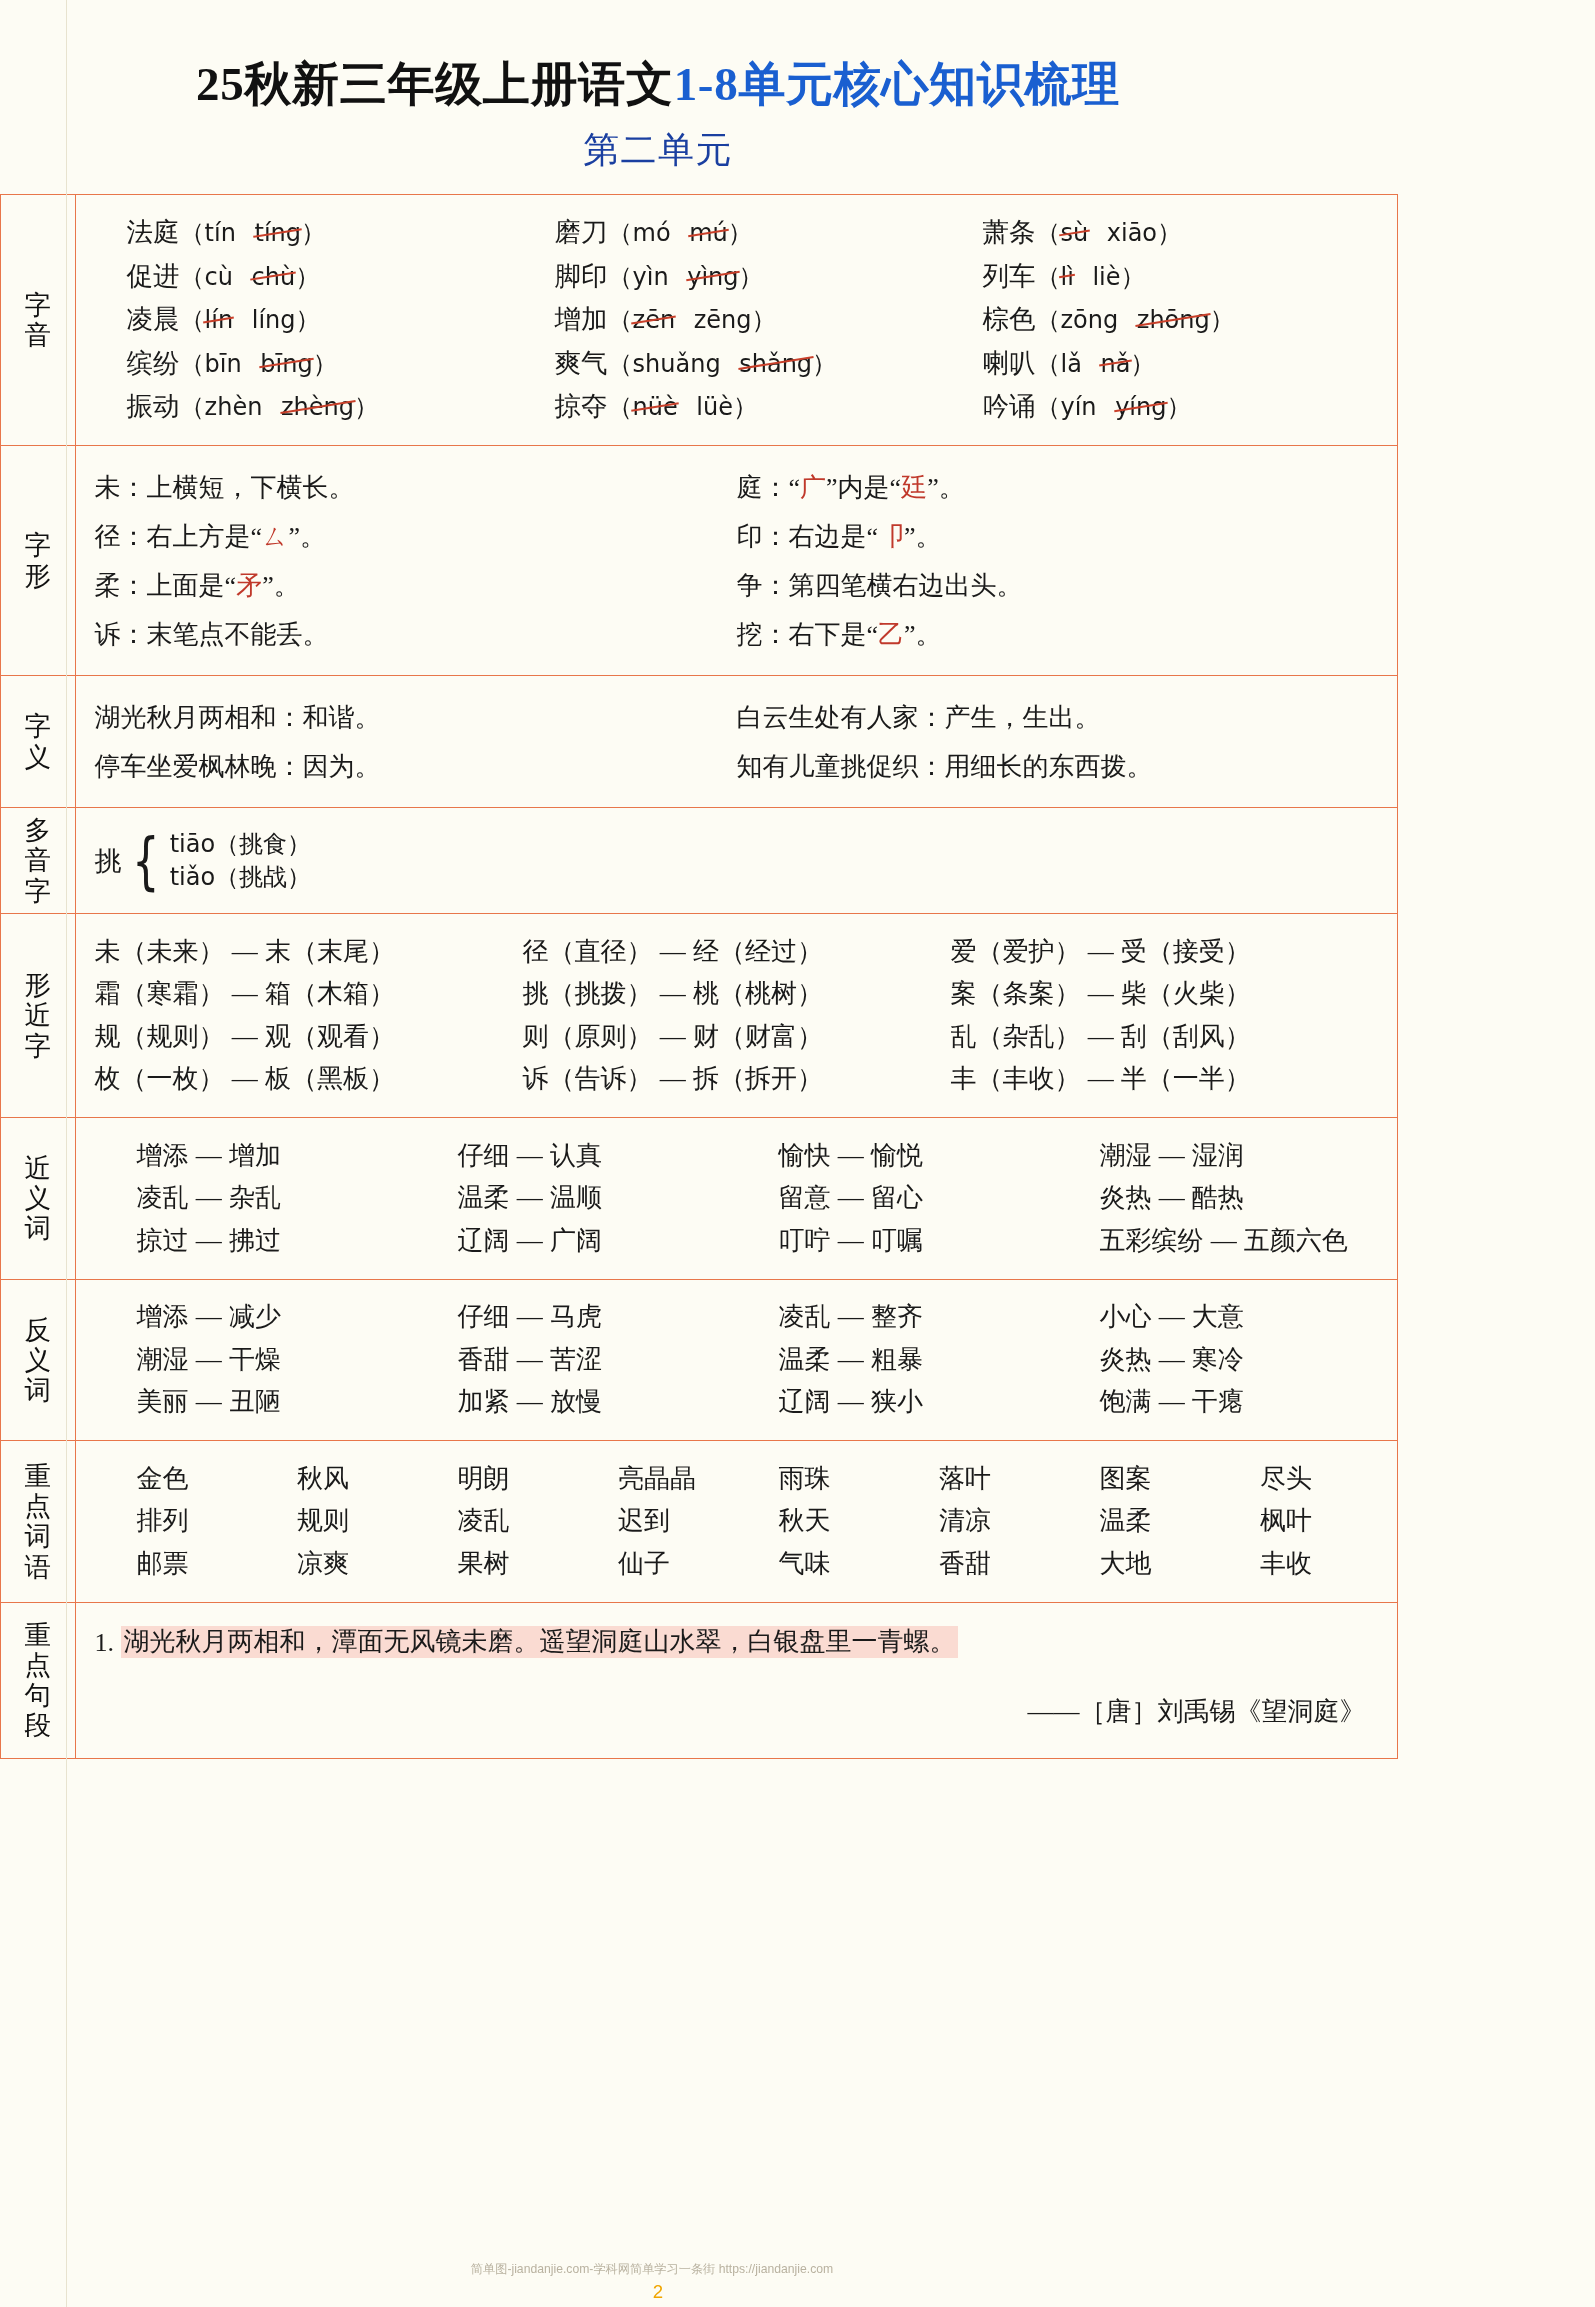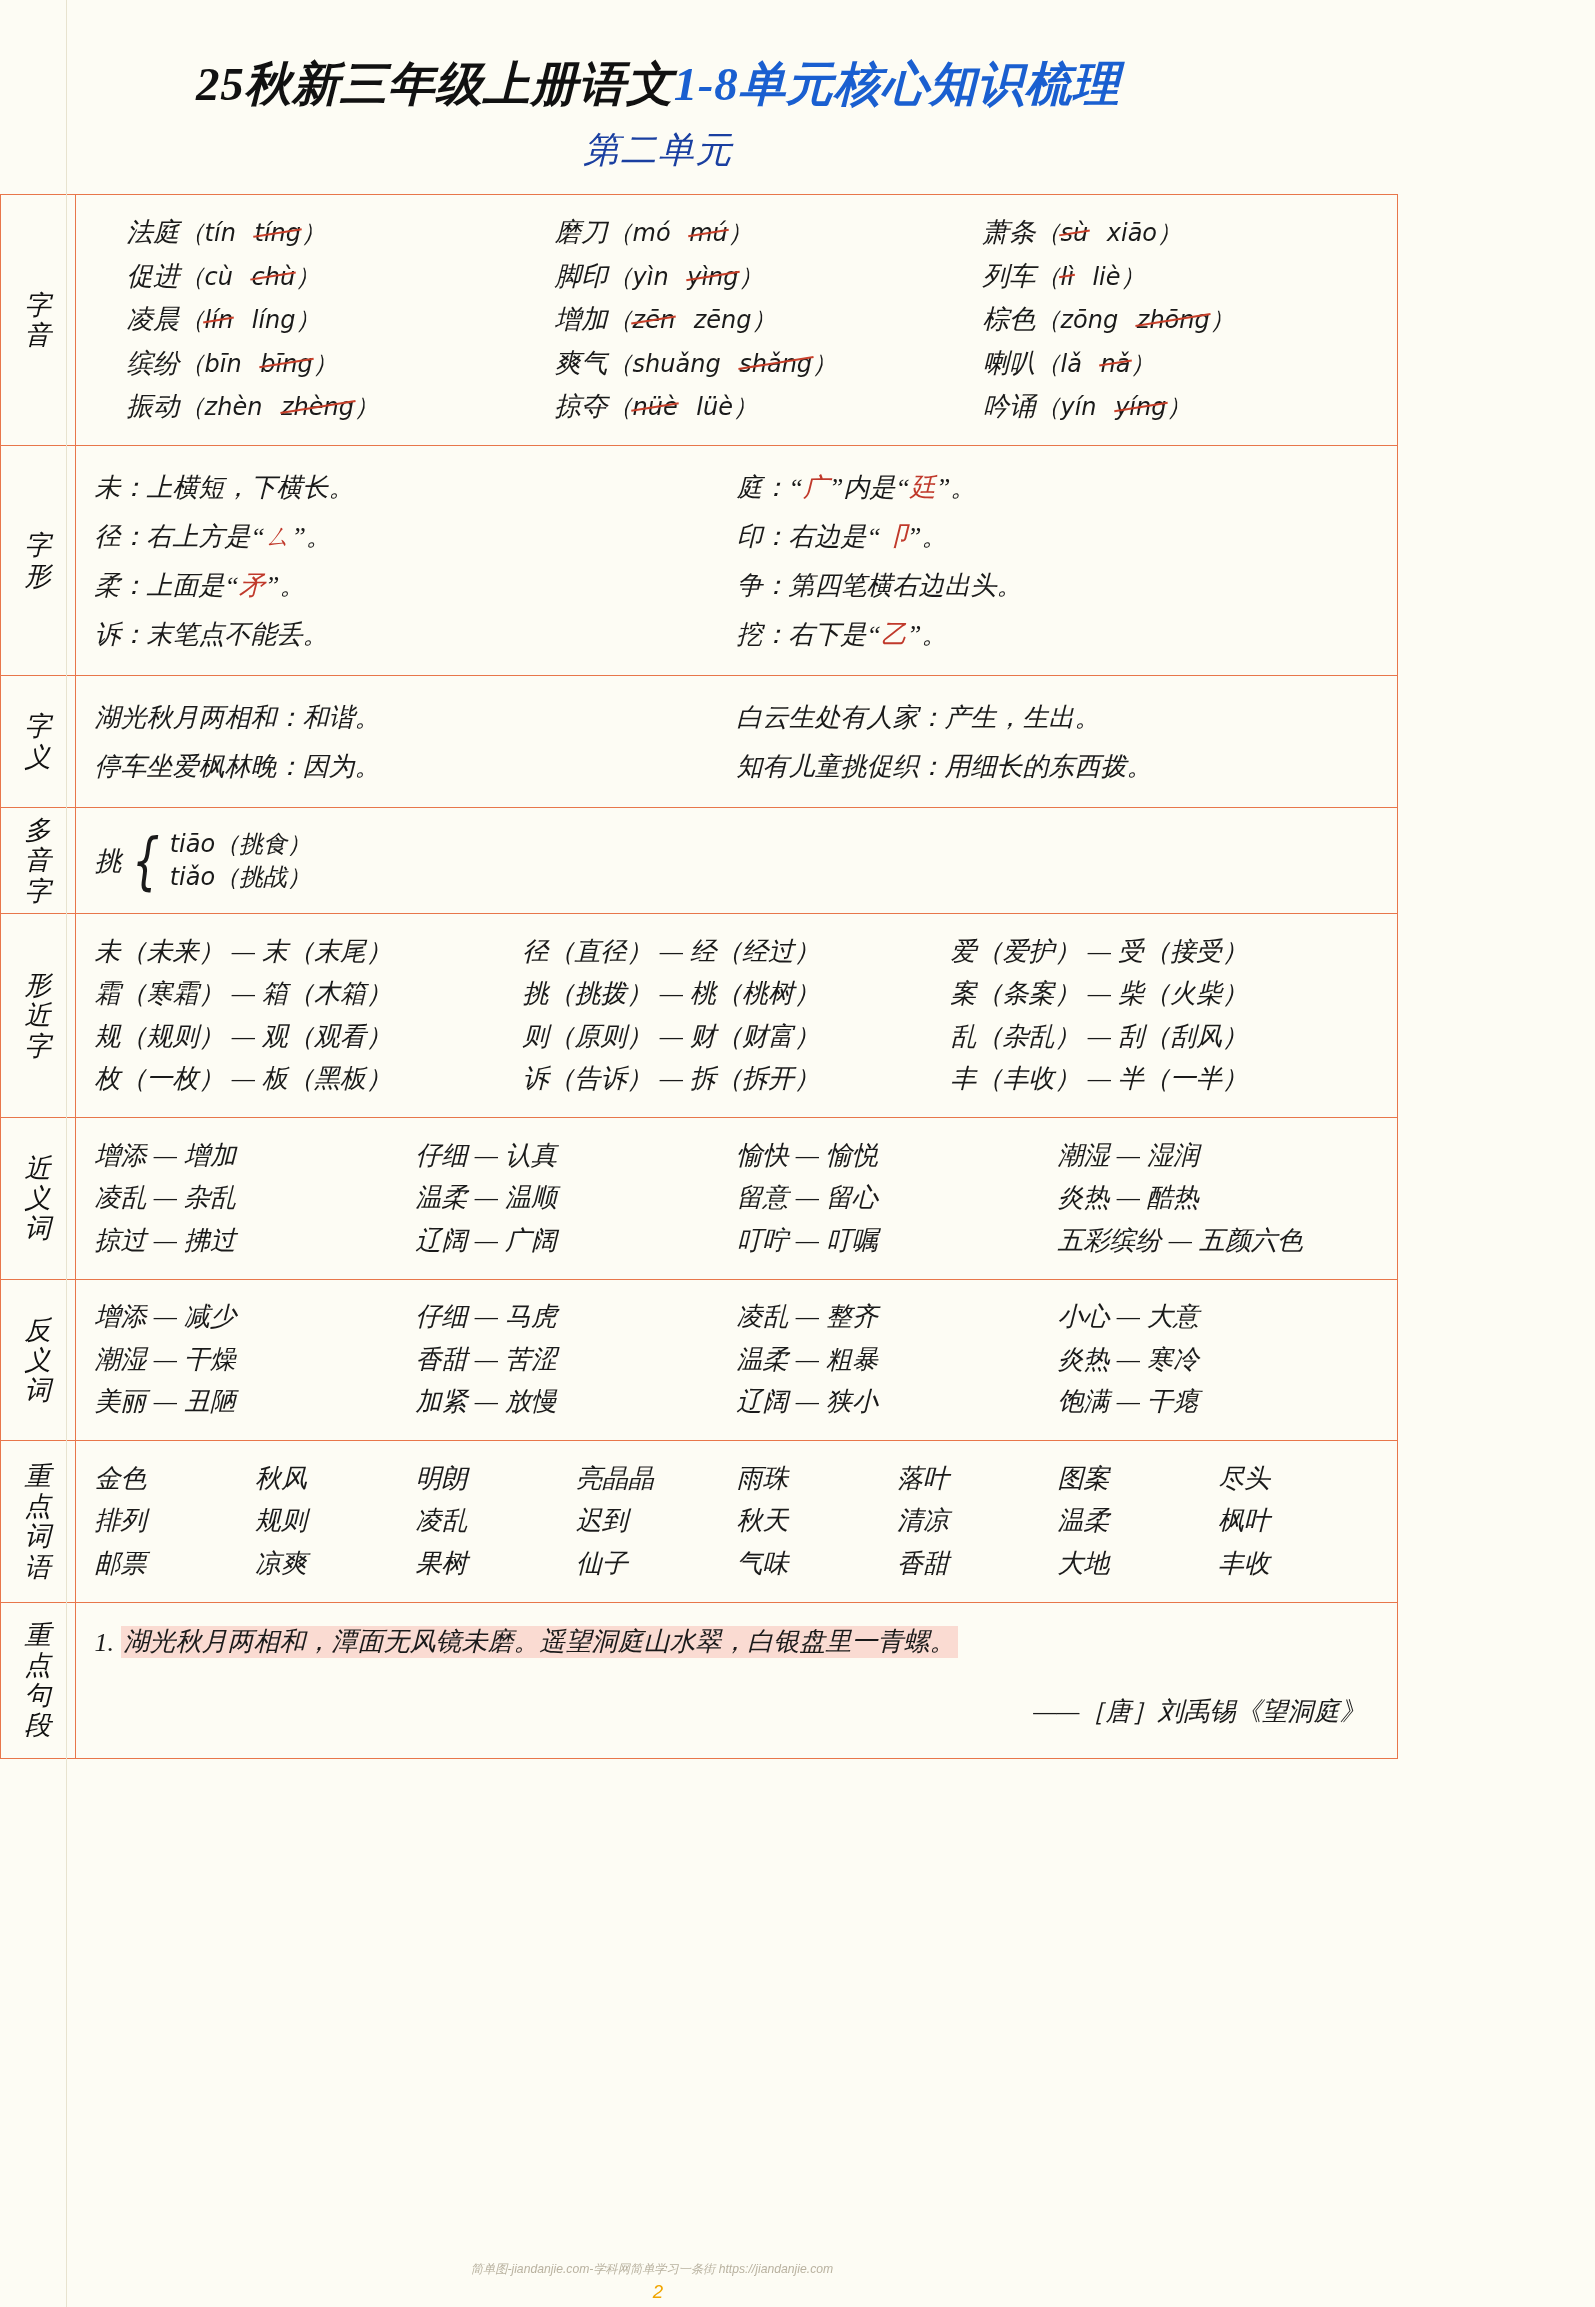--- a/index.html
+++ b/index.html
@@ -9,21 +9,20 @@
     font-family:"Liberation Serif", serif;
     color:#1a1a1a;
   }
   .page{
     position:relative;
     width:1316px;
     min-height:2307px;
     box-sizing:border-box;
     padding:0;
     background:#fdfcf4;
-    font-style:italic;
   }
   
   .page:before{
     content:"";
     position:absolute;
     left:66px; top:0; bottom:0;
     width:1.4px;
     background:#e8e3cf;
   }
   .title-wrap{
@@ -70,21 +69,21 @@
   }
   .row{
     display:flex;
     align-items:flex-end;
     margin:10px 0;
     font-size:26px;
     line-height:1.25;
   }
   .row.cols3 > div{flex:1 1 0;min-width:0;}
   .row.cols2 > div{flex:1 1 0;min-width:0;}
-  .row.cols4 > div{flex:1 1 0;min-width:0;}
+  .row.cols4 > div{flex:1 1 0;min-width:0;margin-left:42px;}
 
   
   .item{white-space:nowrap;margin-left:32px;}
   .hz{font-size:26.5px;}
   .py{font-family:"DejaVu Sans", sans-serif;font-size:24px;}
   .py.strike{position:relative;}
   .py.strike:after{
     content:"";
     position:absolute;
     left:-1.4px;right:-1.4px;

